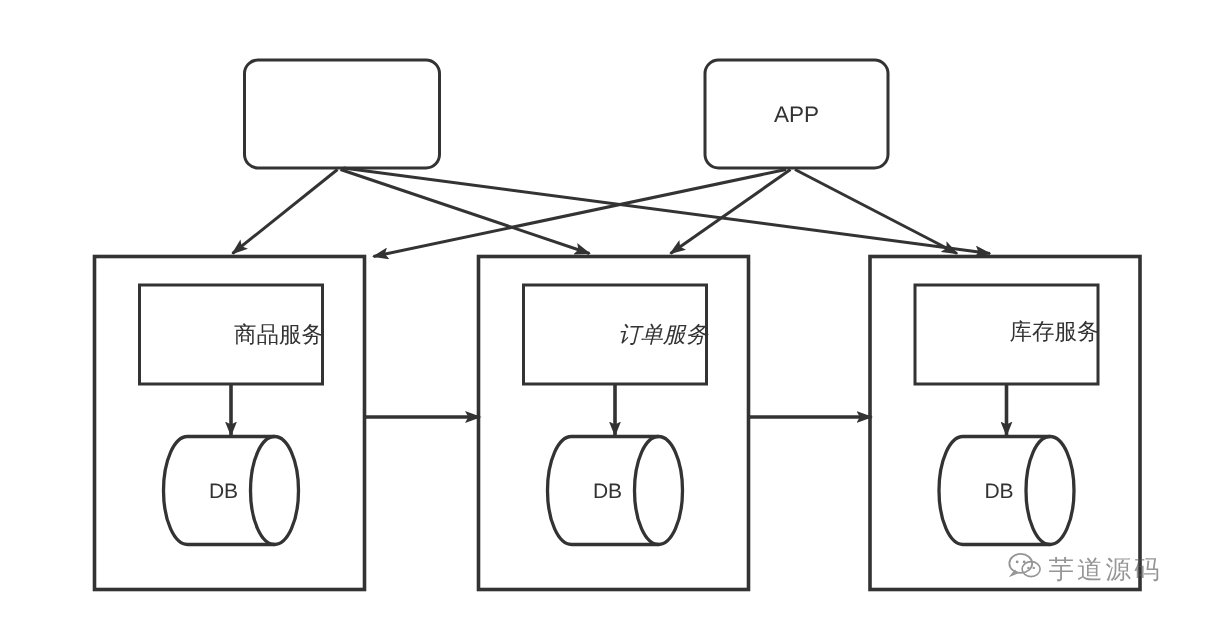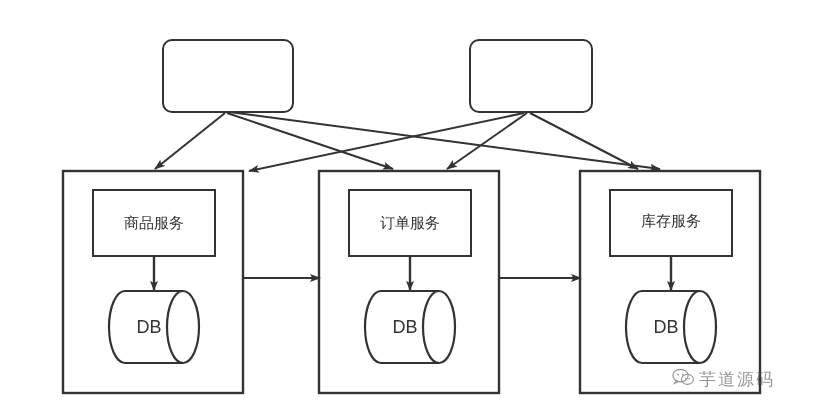--- a/index.html
+++ b/index.html
@@ -31,23 +31,24 @@
     justify-content: center;
     color: #333333;
     pointer-events: none;
     white-space: nowrap;
   }
   .label-client {
     font-size: 15px;
   }
   .label-service {
     font-size: 15px;
+    margin-left: 32px;
   }
   .label-db {
-    font-size: 18px;
+    font-size: 14px;
   }
   #watermark {
     position: absolute;
     left: 672px;
     top: 368px;
     display: flex;
     align-items: flex-start;
     gap: 5px;
     opacity: 0.62;
     color: #555555;
@@ -107,24 +108,25 @@
 
     <line x1="243" y1="278" x2="320" y2="278" stroke="#333333" stroke-width="2.2" marker-end="url(#arrowhead)"></line>
     <line x1="499" y1="278" x2="581" y2="278" stroke="#333333" stroke-width="2.2" marker-end="url(#arrowhead)"></line>
 
     <line x1="154" y1="256" x2="154" y2="290" stroke="#333333" stroke-width="2.4" marker-end="url(#arrowhead-sm)"></line>
     <line x1="410" y1="256" x2="410" y2="290" stroke="#333333" stroke-width="2.4" marker-end="url(#arrowhead-sm)"></line>
     <line x1="671" y1="256" x2="671" y2="290" stroke="#333333" stroke-width="2.4" marker-end="url(#arrowhead-sm)"></line>
   </svg>
 
 
+  <div class="node-label label-client" style="left:470px; top:40px; width:122px; height:72px;">APP</div>
 
   <div class="node-label label-service" style="left:93px; top:190px; width:122px; height:66px;">商品服务</div>
 
-  <div class="node-label label-service" style="left:349px; top:190px; width:122px; height:66px;">订单服务</div>
+  <div class="node-label label-service" style="left:349px; top:190px; width:122px; height:66px;font-style:italic;">订单服务</div>
 
   <div class="node-label label-service" style="left:610px; top:190px; width:122px; height:62px;">库存服务</div>
 
   <div class="node-label label-db" style="left:104px; top:291px; width:90px; height:72px;">DB</div>
 
   <div class="node-label label-db" style="left:360px; top:291px; width:90px; height:72px;">DB</div>
 
   <div class="node-label label-db" style="left:621px; top:291px; width:90px; height:72px;">DB</div>
 
   <div id="watermark">

